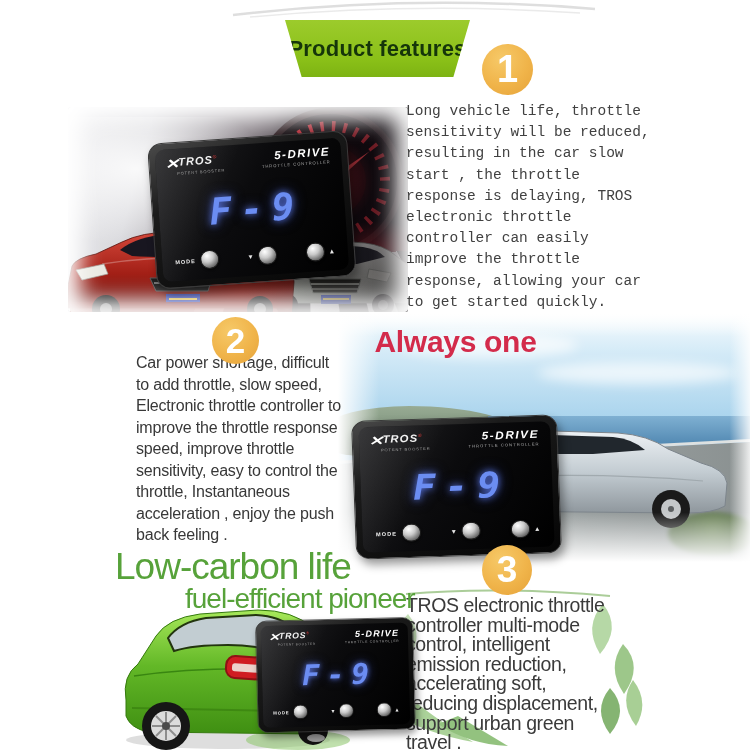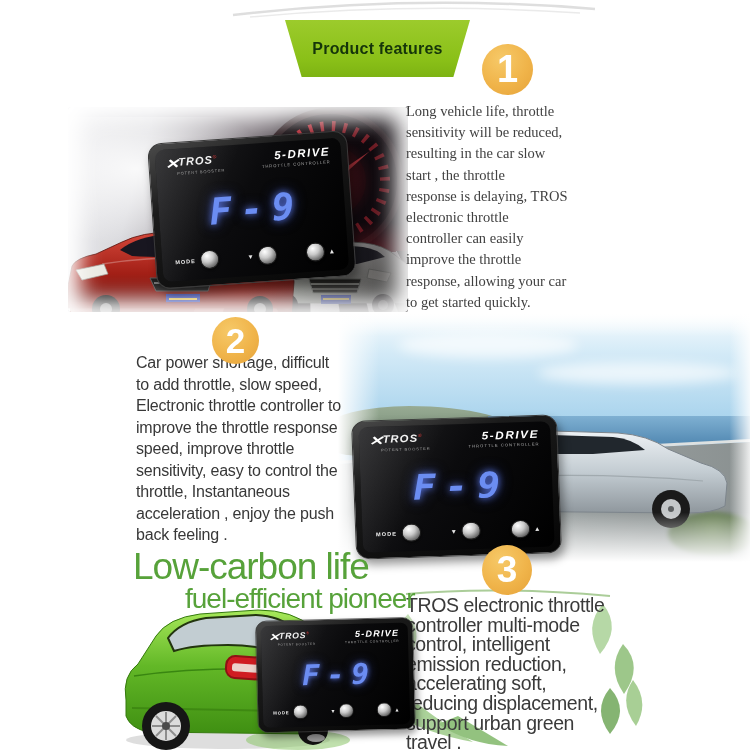--- a/index.html
+++ b/index.html
@@ -9,47 +9,47 @@
   }
   
   .swoosh{position:absolute;left:215px;top:0;z-index:1;}
   
   .banner{
     position:absolute;left:285px;top:20px;width:185px;height:57px;z-index:4;
     background:linear-gradient(180deg,#9ccb2c 0%,#8ac018 70%,#7db313 100%);
     clip-path:polygon(0 0,100% 0,91% 100%,9% 100%);
     display:flex;align-items:center;justify-content:center;
   }
-  .banner span{font-size:16px;font-weight:600;color:#15350a;letter-spacing:0.2px;}
+  .banner span{font-size:22px;font-weight:600;color:#15350a;letter-spacing:0.2px;}
   
   .num-circle{
     position:absolute;border-radius:50%;background:radial-gradient(circle at 38% 30%,#f6c968,#f0b44a 55%,#e5a239 100%);
     color:#fff;font-weight:bold;display:flex;align-items:center;justify-content:center;z-index:6;
   }
   .c1{left:482px;top:44px;width:51px;height:51px;font-size:38px;}
   .c2{left:212px;top:317px;width:47px;height:47px;font-size:35px;}
   .c3{left:482px;top:545px;width:50px;height:50px;font-size:37px;}
   
   .h-red1{
     position:absolute;left:78px;top:83px;width:360px;z-index:5;text-align:center;
     color:#c6232b;font-size:28px;font-weight:bold;line-height:31px;letter-spacing:-0.3px;
     text-shadow:0 0 5px #fff,0 0 9px rgba(255,255,255,.9);
   }
   .h-red2{
     position:absolute;left:343px;top:324px;width:225px;z-index:5;text-align:center;
     color:#d32b4b;font-size:30px;font-weight:bold;line-height:35px;letter-spacing:-0.3px;
   }
   .h-green{position:absolute;z-index:5;color:#57a23a;letter-spacing:-1px;}
-  .h-green-l1{left:133px;top:546px;font-size:37px;}
+  .h-green-l1{left:115px;top:546px;font-size:37px;}
   .h-green-l2{left:185px;top:583px;font-size:28px;}
   
   .body-text{position:absolute;white-space:pre-line;z-index:3;}
   .body1{
     left:406px;top:101px;width:335px;
-    font-family:Liberation Serif, serif;font-size:14.5px;line-height:21.2px;color:#414141;
+    font-family:Liberation Mono, monospace;font-size:14.5px;line-height:21.2px;color:#414141;
   }
   .body2{
     left:136px;top:352px;width:275px;
     font-size:16px;line-height:21.5px;color:#383838;letter-spacing:-0.2px;font-weight:400;
   }
   .body3{
     left:406px;top:596px;width:330px;
     font-size:19.5px;line-height:19.6px;color:#3a3a3a;letter-spacing:-0.4px;font-weight:400;
   }
   
@@ -318,20 +318,21 @@
         <circle cx="78" cy="108" r="11" fill="#c9ccce"></circle>
         <circle cx="78" cy="108" r="3" fill="#5c5f61"></circle>
       <circle cx="238" cy="108" r="19" fill="#1a1a1a"></circle>
         <circle cx="238" cy="108" r="10" fill="#c4c7c9"></circle>
         <circle cx="238" cy="108" r="3" fill="#5c5f61"></circle>
     </svg>
     <div class="fade2"></div>
   </div>
 
   <div class="h-red2">
+    <div>Always one</div>
   </div>
 
   <div class="device d2">
     <div class="dev-body">
       <div class="dev-screen">
         <div class="dev-header">
           <div class="dev-brand">
             <span class="dev-brand-row">
               <span class="dev-logo-x">✕</span>
               <span class="dev-brand-text">TROS</span>

